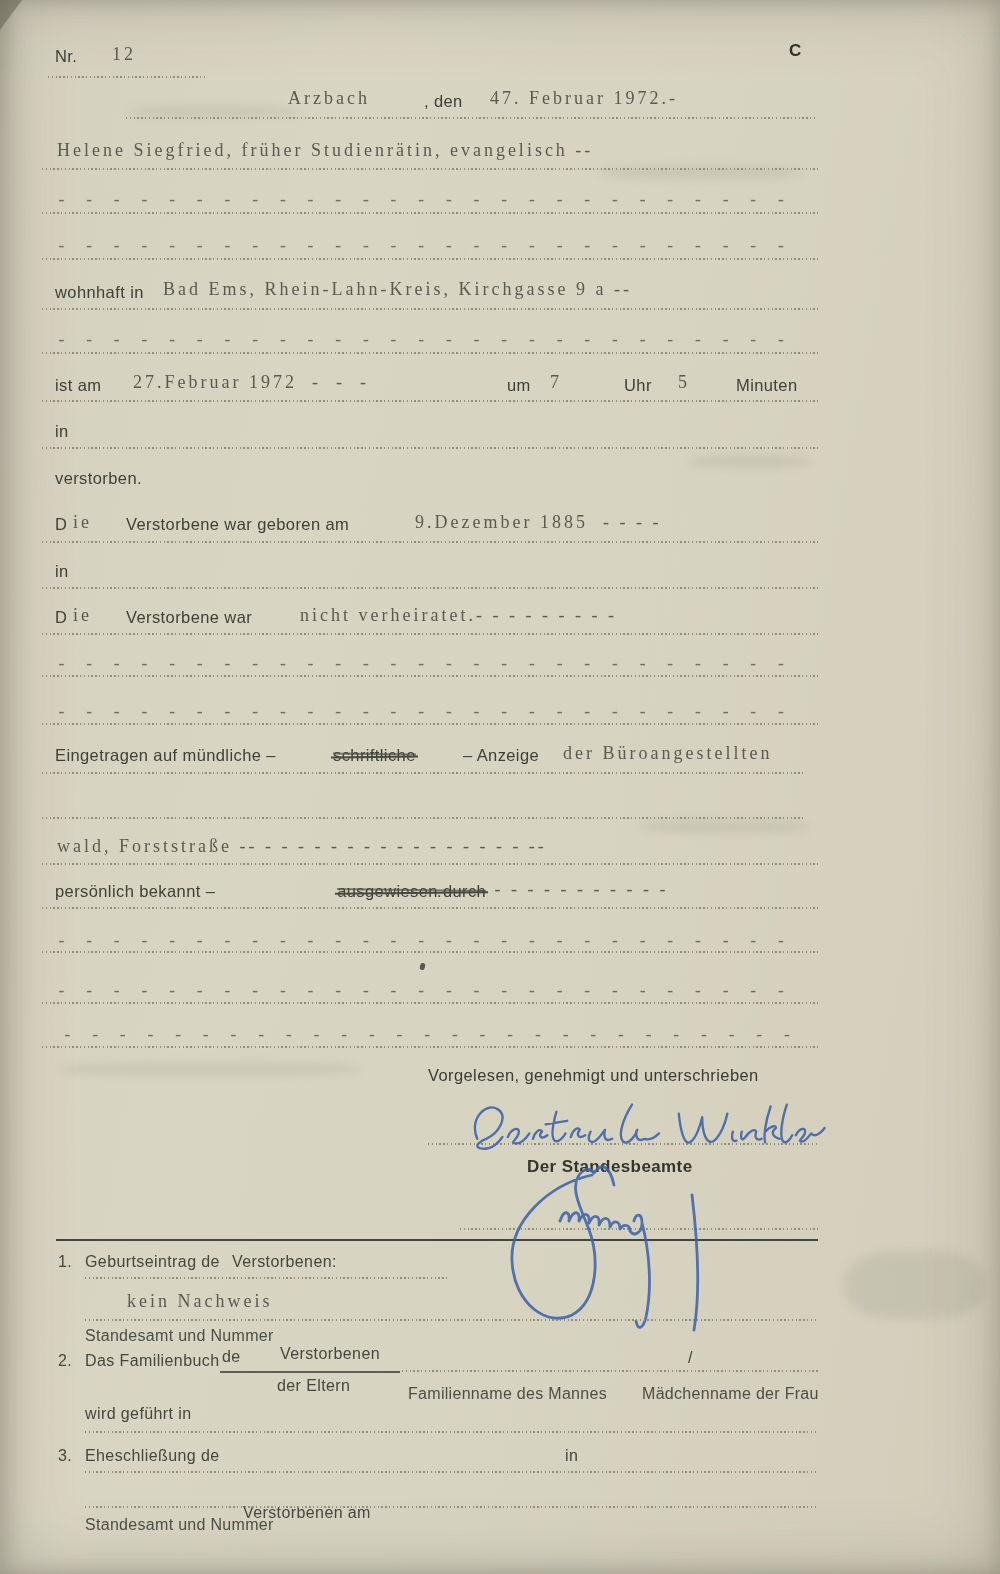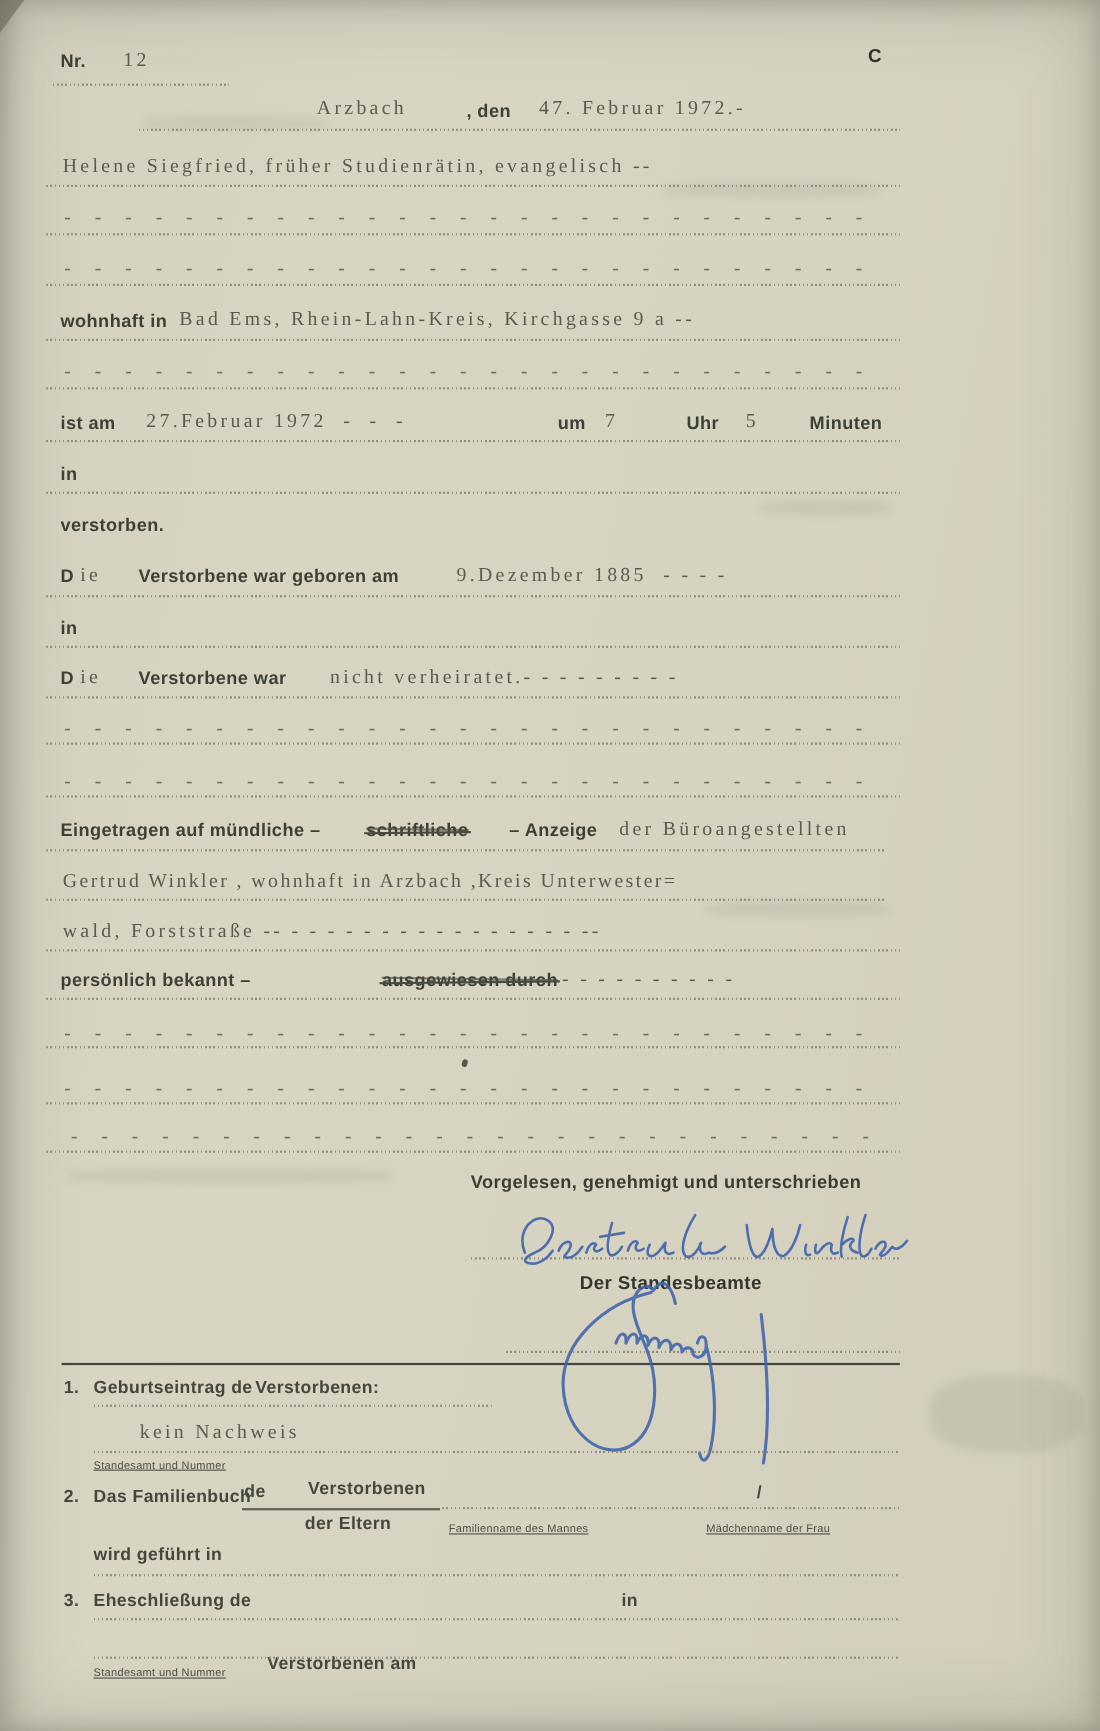--- a/index.html
+++ b/index.html
@@ -3,30 +3,30 @@
 <meta charset="utf-8">
 <style>
   html,body{margin:0;padding:0;background:#9a9688;}
   .page{
     position:relative;width:1000px;height:1574px;overflow:hidden;
     background:linear-gradient(100deg,#c9c5b2 0%,#d5d1bf 2%,#d9d5c3 28%,#d7d3c1 62%,#d2ceba 100%);
     box-shadow:inset 0 0 70px rgba(96,94,78,.30), inset 10px 0 22px rgba(90,88,72,.22), inset -6px 0 16px rgba(90,88,72,.15);
     font-family:"Liberation Sans",sans-serif;
   }
   .abs{position:absolute;white-space:pre;}
-  .printed{font-family:"Liberation Sans",sans-serif;font-size:16.5px;color:#3d4036;letter-spacing:.4px;font-weight:bold;}
+  .printed{font-family:"Liberation Sans",sans-serif;font-size:16.5px;color:#3d4036;letter-spacing:.4px;}
   .printed.b{font-weight:bold;}
   .printed.sm{font-size:16px;color:#44473d;}
   .typed{font-family:Liberation Serif, serif;font-size:18px;letter-spacing:3px;color:#595b50;}
   .typed.tight{letter-spacing:2.2px;}
   .dashrow{font-family:"DejaVu Sans Mono","Liberation Mono",monospace;font-size:18px;letter-spacing:3px;color:#6e7065;max-width:762px;overflow:hidden;}
   .dotline{position:absolute;height:2px;background-image:repeating-linear-gradient(90deg,#8f8e7e 0 1.4px,rgba(0,0,0,0) 1.4px 3.8px);}
   .thinline{position:absolute;height:1.5px;background:#5e6055;}
   .solidline{position:absolute;height:2px;background:#43463c;}
-  .caption{font-size:10px;color:#4b4e44;letter-spacing:.3px;text-decoration:underline;}
+  .caption{font-size:16px;color:#4b4e44;letter-spacing:.3px;}
   .struck{position:relative;display:inline-block;}
   .struck::after{content:"";position:absolute;left:-2px;right:-2px;top:54%;height:2px;background:#474a40;transform:rotate(-.6deg);}
   .struck::before{content:"";position:absolute;left:0;right:0;top:36%;height:1.5px;background:rgba(71,74,64,.65);transform:rotate(.8deg);}
   .corner{position:absolute;left:0;top:0;width:0;height:0;border-left:22px solid rgba(90,88,72,.5);border-bottom:30px solid transparent;}
   .smudge{position:absolute;filter:blur(4px);opacity:.13;background:#6f7263;border-radius:40%;}
   .mark{position:absolute;width:5px;height:7px;background:#55584d;border-radius:40%;transform:rotate(14deg);}
   svg{position:absolute;overflow:visible;}
 </style>
 </head>
 <body>
@@ -109,21 +109,20 @@
   <span class="abs dashrow" style="left:56px;top:700px">- - - - - - - - - - - - - - - - - - - - - - - - - - -</span>
   <div class="dotline" style="left:42px;top:723px;width:776px"></div>
 
   
   <span class="abs printed" style="left:55px;top:746px">Eingetragen auf mündliche –</span>
   <span class="abs printed struck" style="left:333px;top:746px">schriftliche</span>
   <span class="abs printed" style="left:463px;top:746px">– Anzeige</span>
   <span class="abs typed" style="left:563px;top:743px">der Büroangestellten</span>
   <div class="dotline" style="left:42px;top:772px;width:762px"></div>
 
-  <span class="abs typed tight" style="left:57px;top:790px">Gertrud Winkler , wohnhaft in Arzbach ,Kreis Unterwester=</span>
   <div class="dotline" style="left:42px;top:817px;width:762px"></div>
 
   <span class="abs typed" style="left:57px;top:836px">wald, Forststraße -- - - - - - - - - - - - - - - - - --</span>
   <div class="dotline" style="left:42px;top:863px;width:776px"></div>
 
   <span class="abs printed" style="left:55px;top:882px">persönlich bekannt –</span>
   <span class="abs printed struck" style="left:250px;top:882px">ausgewiesen durch</span>
   <span class="abs printed" style="left:437px;top:882px">.</span>
   <span class="abs typed" style="left:478px;top:879px">- - - - - - - - - - - -</span>
   <div class="dotline" style="left:42px;top:907px;width:776px"></div>

